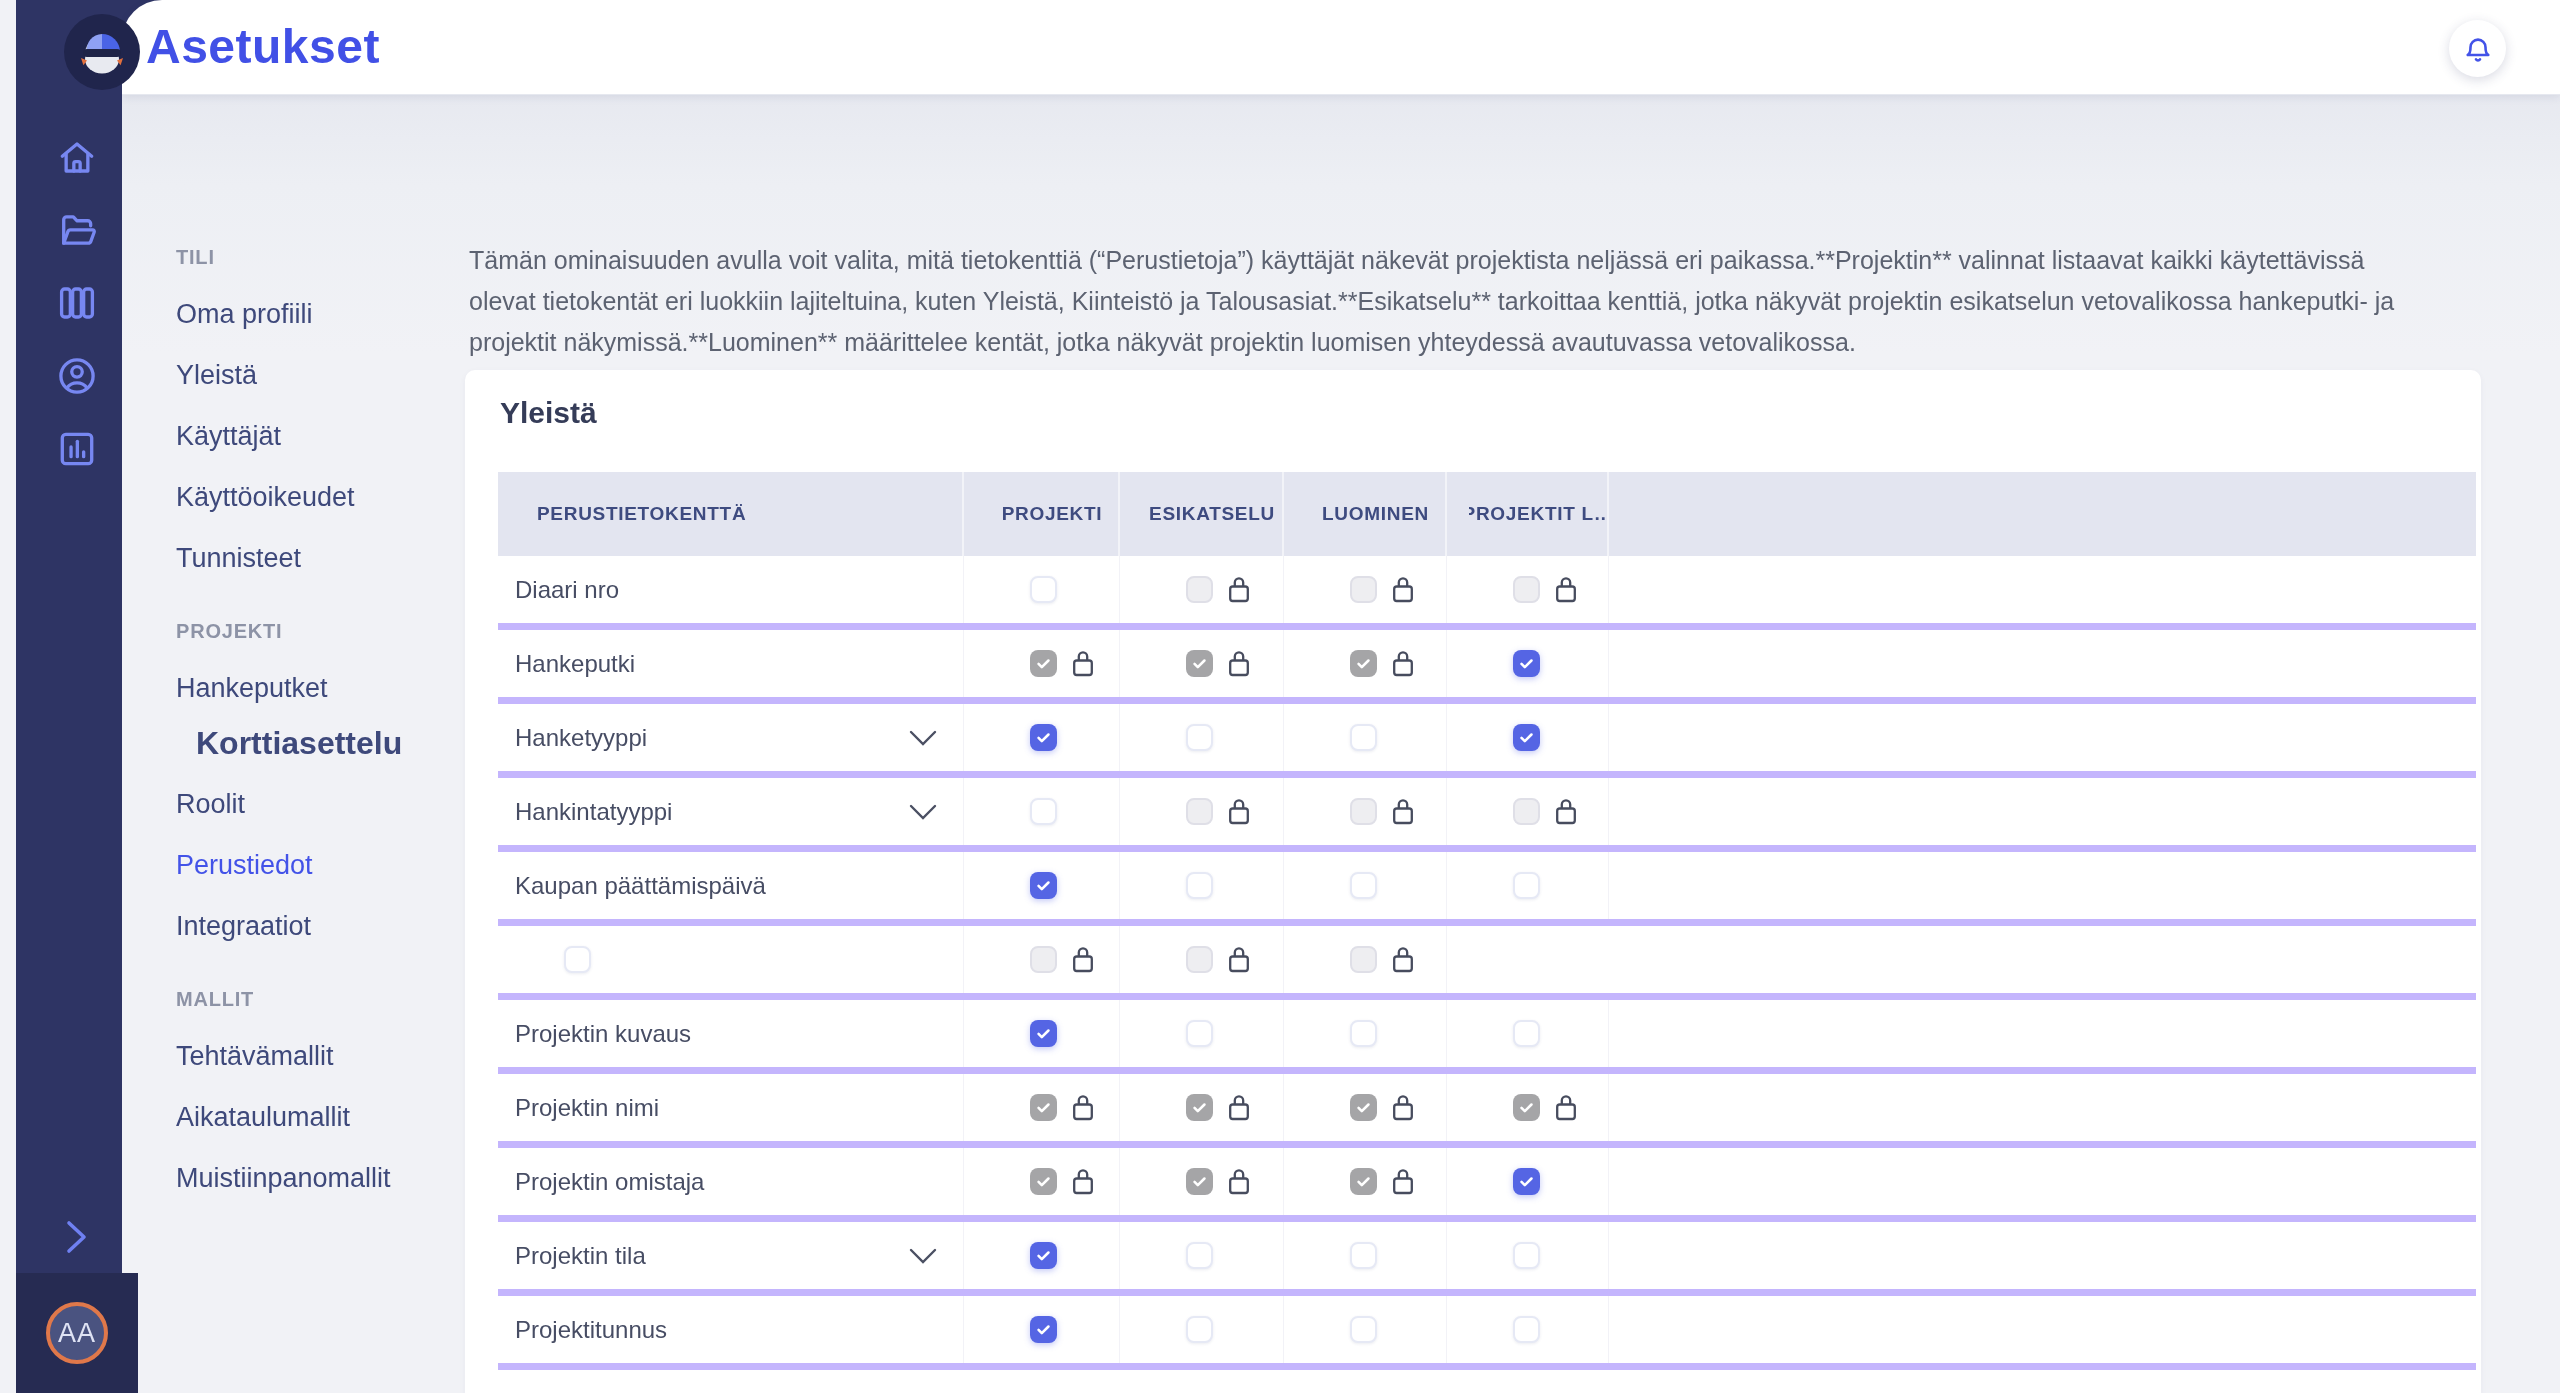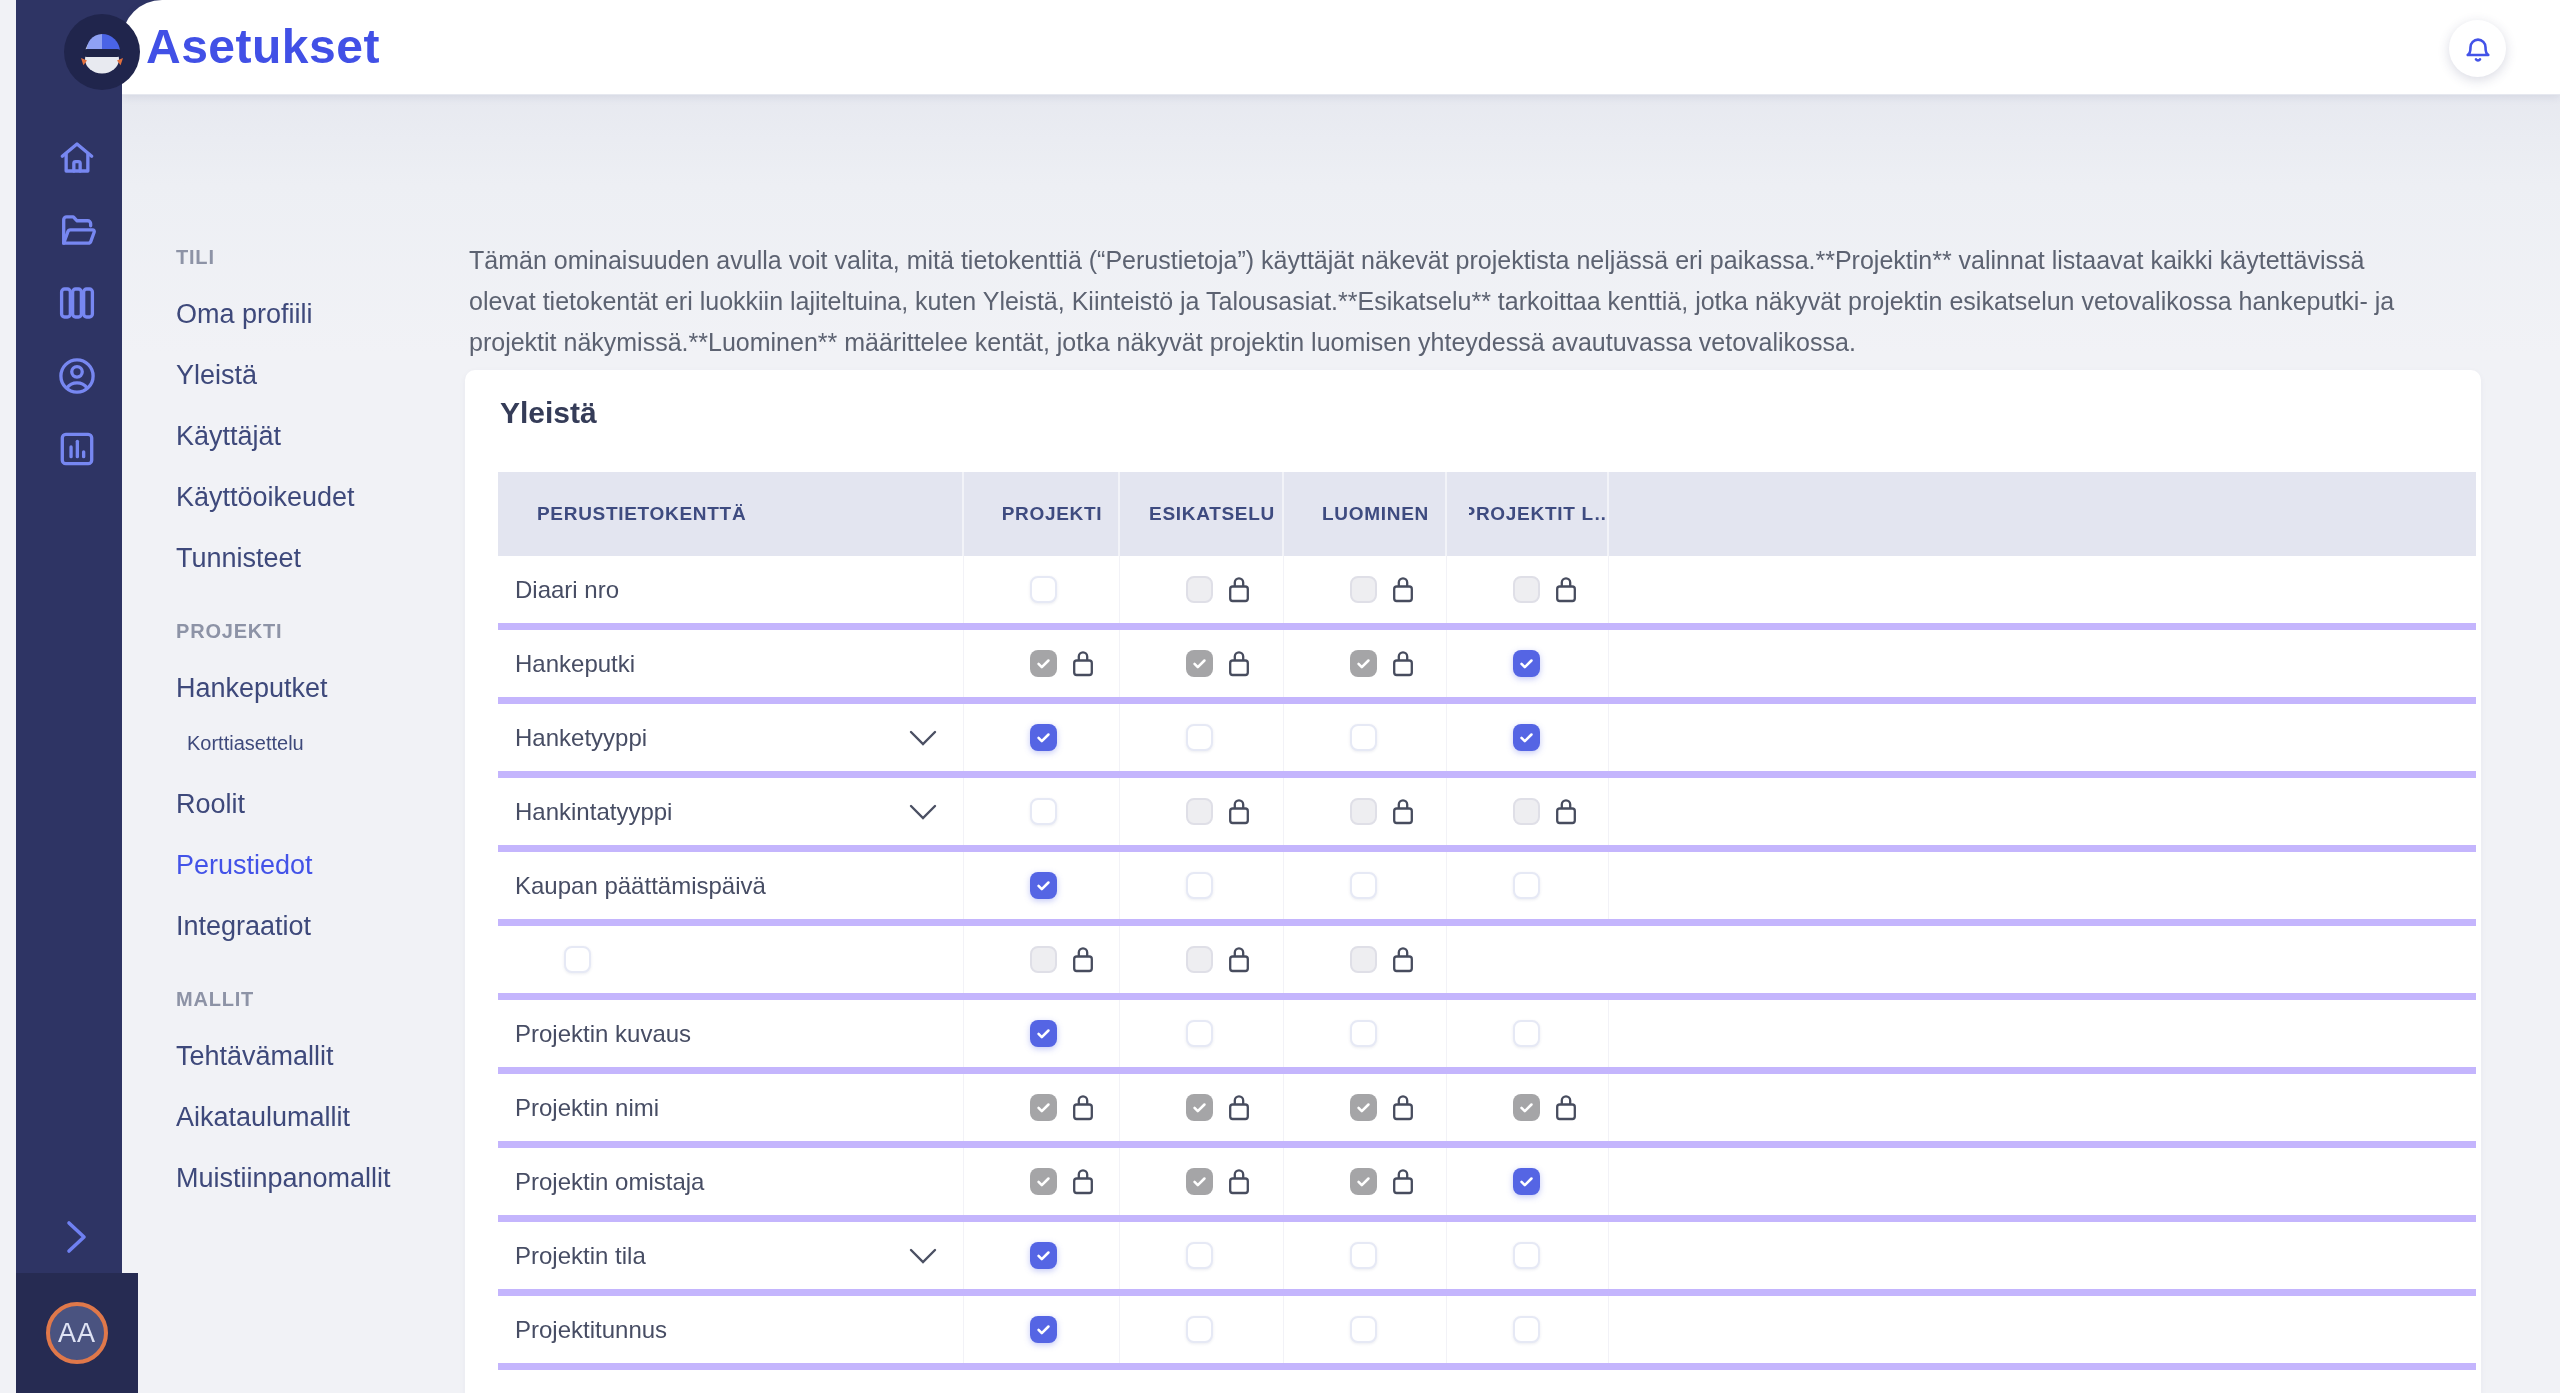--- a/index.html
+++ b/index.html
@@ -37,21 +37,21 @@
   
   .page-bg { position:absolute; left:122px; top:95px; width:2438px; height:1298px; z-index:0;
     background:linear-gradient(180deg,#e7e9f0 0px,#edeff4 90px,#f1f2f6 260px); }
 
   
   .subnav { position:absolute; left:176px; top:246px; width:300px; z-index:1; }
   .nav-sec { margin-top:46px; }
   .nav-sec:first-child { margin-top:0; }
   .nav-label { font-size:20px; font-weight:700; color:#8d93a6; letter-spacing:.8px; }
   .nav-item { font-size:27px; color:#3e497b; margin-top:30px; line-height:31px; cursor:pointer; white-space:nowrap; }
-  .nav-item.sub { margin-left:11px; margin-top:24px; font-size:20px; }
+  .nav-item.sub { margin-left:20px; margin-top:24px; font-size:32px;font-weight:bold; }
   .nav-item.active { color:#4353e8; }
 
   
   .description { position:absolute; left:469px; top:240px; width:1932px; font-size:25px; line-height:41px; color:#5c6271; z-index:1; margin:0; }
   .card { position:absolute; left:465px; top:370px; width:2016px; height:1200px; background:#fff; border-radius:10px;
           box-shadow:0 2px 6px rgba(50,60,100,.05); z-index:1; }
   .card h2 { margin:26px 0 0 35px; font-size:30px; font-weight:600; color:#353c58; }
 
   .table { margin:42px 5px 0 33px; }
   .t-header, .t-row { display:grid; grid-template-columns:466px 156px 164px 163px 162px 1fr; }

